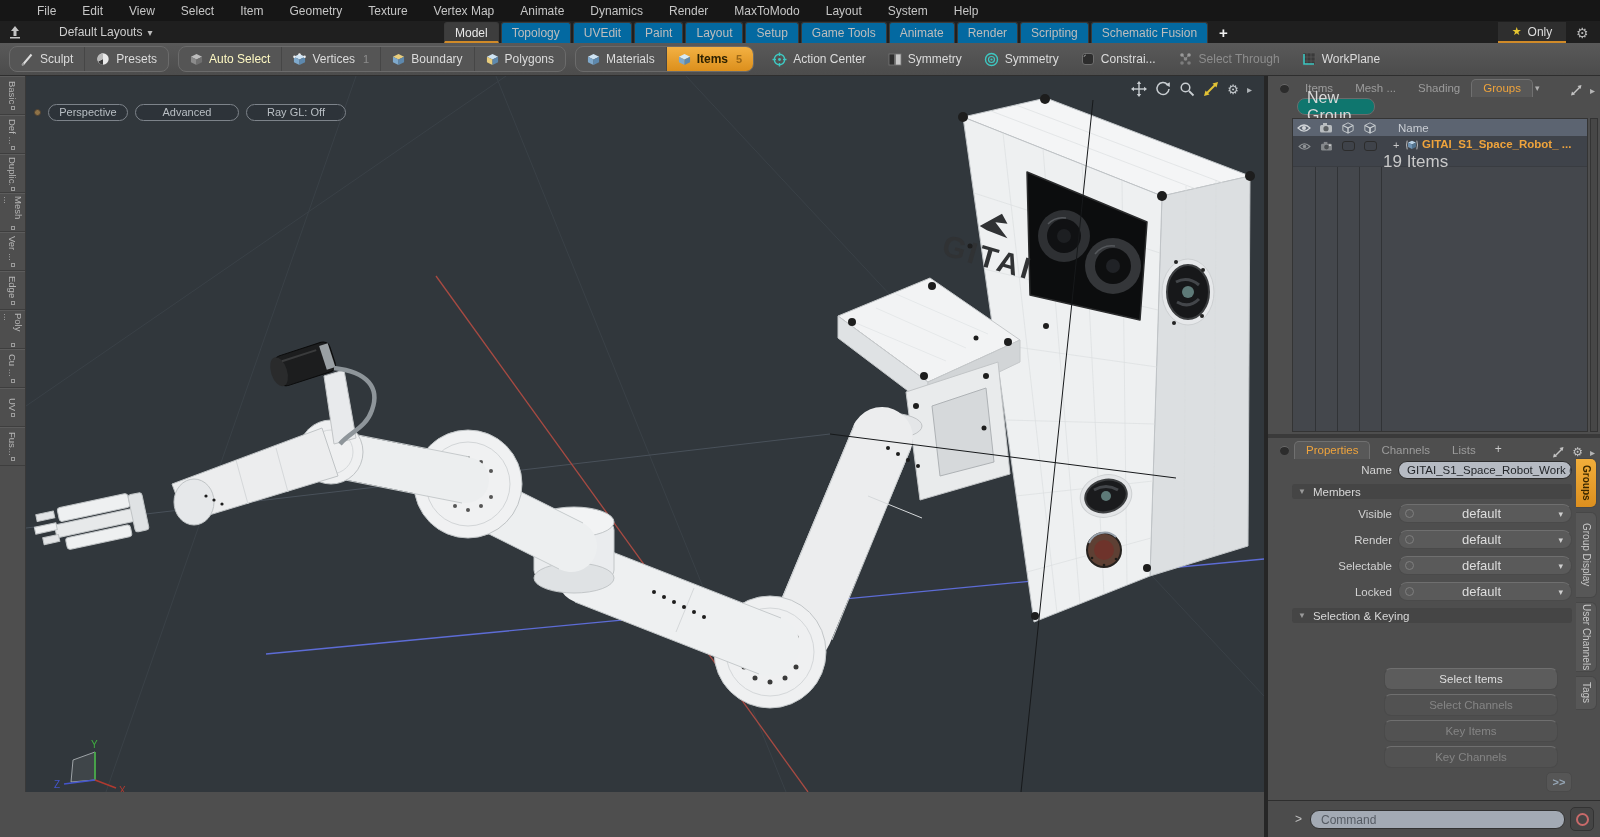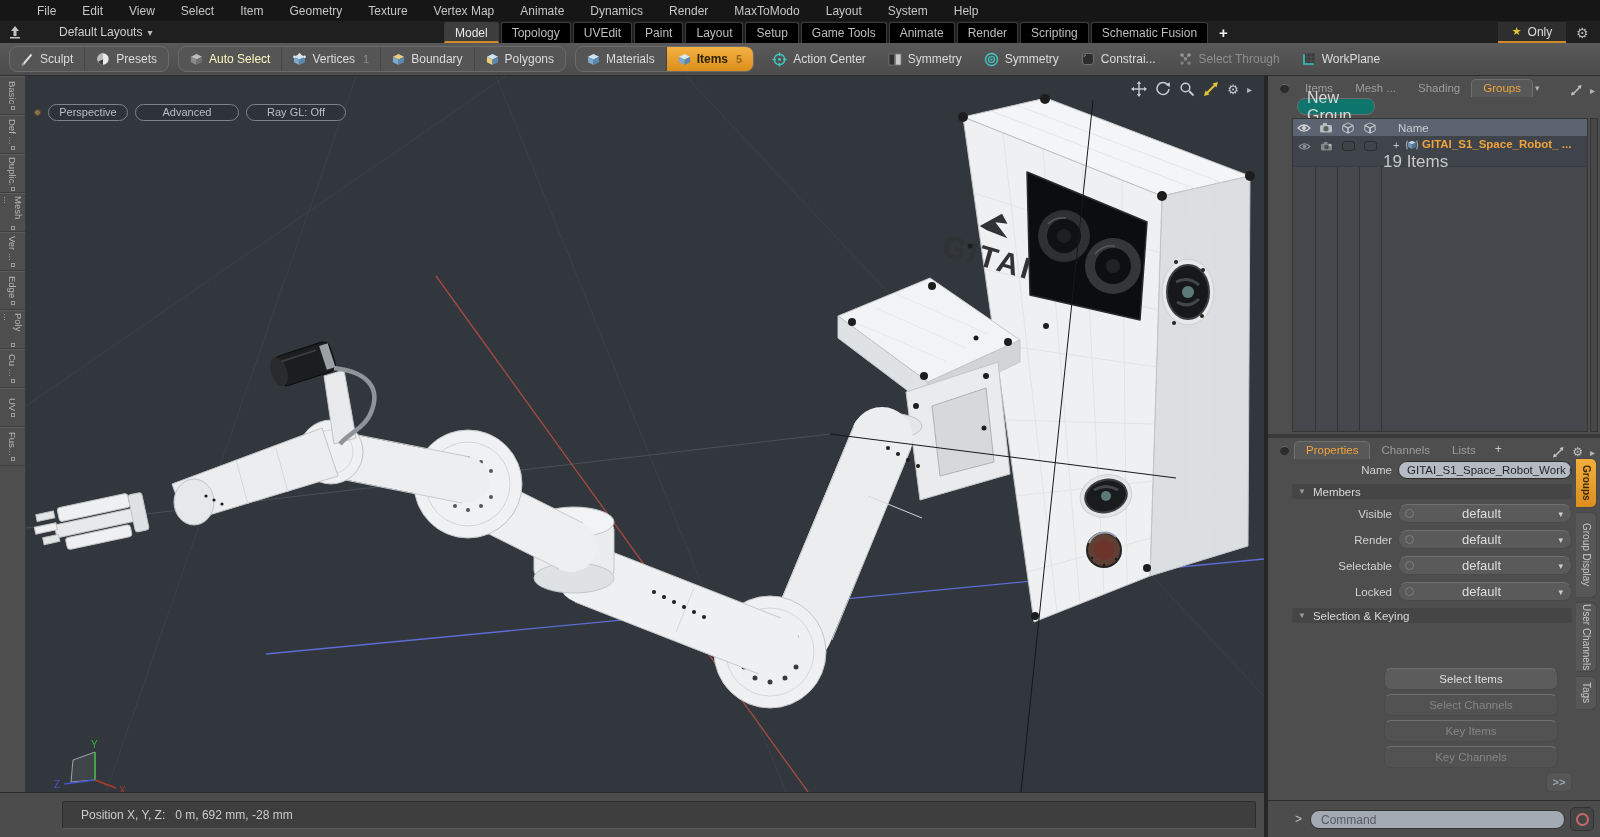--- a/index.html
+++ b/index.html
@@ -11,21 +11,21 @@
   .menubar { position:absolute; left:0; top:0; width:1600px; height:21px;
              background:#161616; display:flex; align-items:center; padding-left:24px; }
   .menu-item { color:#c6c6c6; font-size:12px; padding:0 13px; cursor:default; }
 
   
   .tabbar { position:absolute; left:0; top:21px; width:1600px; height:22px; background:#1f1f1f; }
   .up-icon { position:absolute; left:8px; top:4px; }
   .layouts-btn { position:absolute; left:34px; top:4px; color:#cfcfcf; font-size:12px;margin-left:25px; }
   .layouts-btn .caret { color:#bdbdbd; font-size:10px; margin-left:5px; }
   .lay-tabs { position:absolute; left:444px; bottom:0; display:flex; align-items:flex-end; height:22px; }
-  .lay-tab { background:#000000; border:1px solid #3a3a3a; border-bottom:none; color:#bdbdbd;
+  .lay-tab { background:#0369a1; border:1px solid #3a3a3a; border-bottom:none; color:#bdbdbd;
              font-size:12px; padding:3px 10px 4px; margin-right:2px; border-radius:3px 3px 0 0; height:21px; }
   .lay-tab.active { background:#3d3d3d; color:#e9e9e9; border-bottom:2px solid #d08a28; padding-bottom:2px; }
   .plus-tab { color:#f0f0f0; font-size:15px; font-weight:bold; padding:0 9px 2px; }
   .only-tab { position:absolute; left:1498px; bottom:0; width:68px; height:21px; background:#2e2e2e;
               border-bottom:2px solid #d08a28; color:#dddddd; font-size:12px;
               display:flex; align-items:center; justify-content:center; gap:6px; }
   .only-tab .star { color:#e5c531; font-size:11px; }
   .tab-gear { position:absolute; left:1576px; bottom:2px; color:#b5b5b5; font-size:14px; }
 
   
@@ -657,23 +657,20 @@
           <line x1="3.5" y1="12.5" x2="12.5" y2="3.5" stroke="#e2c235" stroke-width="2"></line>
           <polygon points="15,1 9.5,2.5 13.5,6.5" fill="#e2c235"></polygon>
           <polygon points="1,15 6.5,13.5 2.5,9.5" fill="#e2c235"></polygon>
         </svg>
       <span class="vp-gear">⚙</span>
       <span class="vp-arrow">▸</span>
     </div>
 
   </div>
 
-  <div class="statusbar">
-    <div class="pos-field">Position X, Y, Z:   0 m, 692 mm, -28 mm</div>
-  </div>
 
   <div class="vdivider"></div>
 
   <div class="right-panel">
 
     <div class="ptab-row" style="top:2px;">
       <span class="panel-knob"></span>
       <span class="ptab">Items</span>
       <span class="ptab">Mesh ...</span>
       <span class="ptab">Shading</span>

